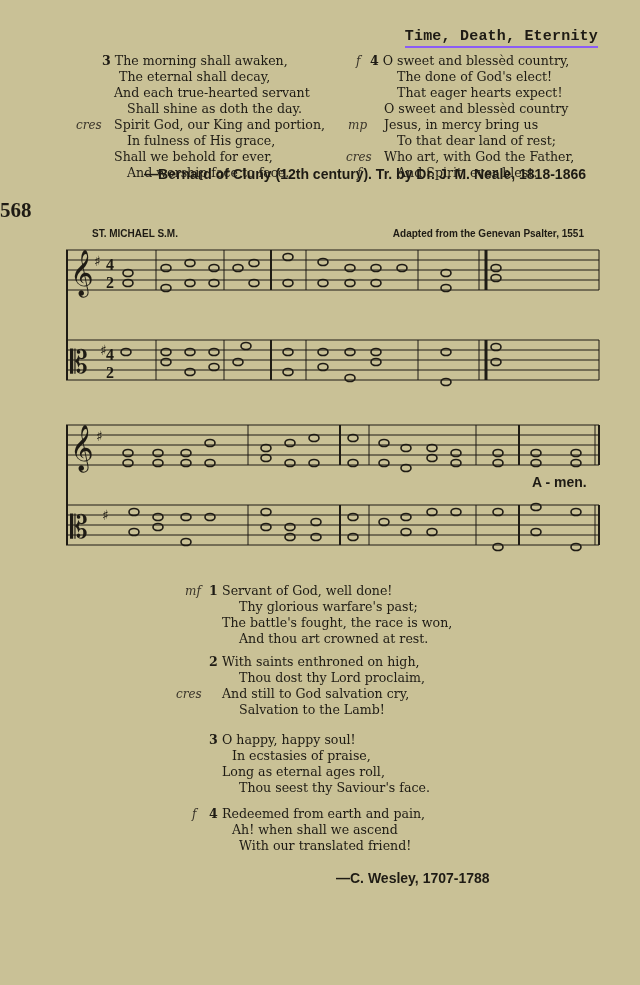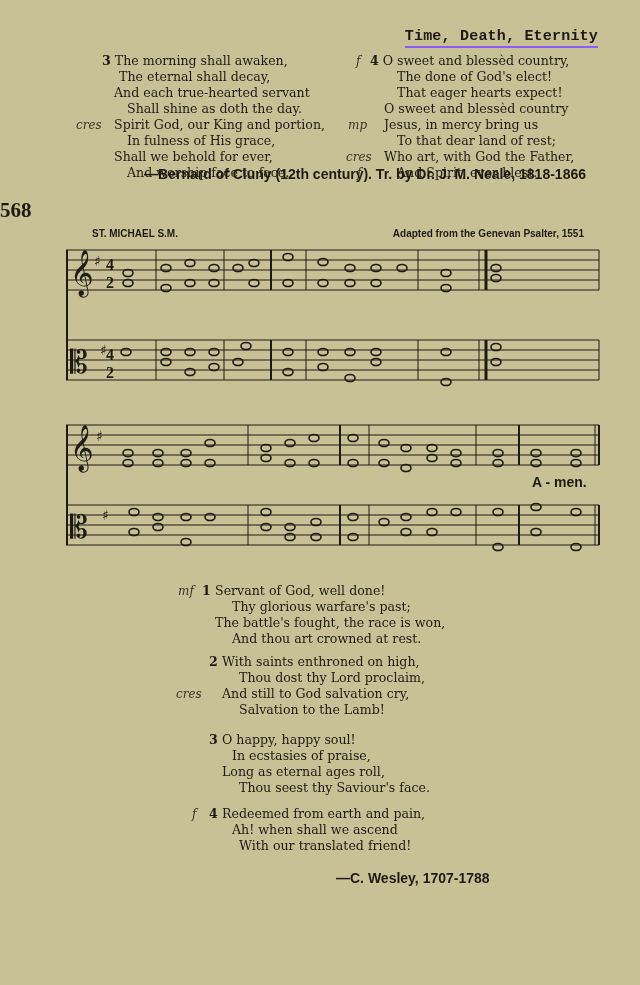--- a/index.html
+++ b/index.html
@@ -240,21 +240,21 @@
         <ellipse cx="287" cy="132" rx="5" ry="3.5"></ellipse>
         <ellipse cx="340" cy="127" rx="5" ry="3.5"></ellipse>
         <ellipse cx="366" cy="127" rx="5" ry="3.5"></ellipse>
         <ellipse cx="432" cy="142" rx="5" ry="3.5"></ellipse>
         <ellipse cx="470" cy="127" rx="5" ry="3.5"></ellipse>
         <ellipse cx="510" cy="142" rx="5" ry="3.5"></ellipse>
     </g>
   </svg>
   <div class="amen">A - men.</div>
 
-  <div class="verse-block" style="left:215px; top:583px;">
+  <div class="verse-block" style="left:222px; top:583px;">
     <div class="line"><span class="dyn" style="left:-37px">mf</span><span class="num" style="position:absolute;left:-13px">1</span><span>Servant of God, well done!</span></div>
     <div class="line ind">Thy glorious warfare's past;</div>
     <div class="line">The battle's fought, the race is won,</div>
     <div class="line ind">And thou art crowned at rest.</div>
   </div>
 
   <div class="verse-block" style="left:222px; top:654px;">
     <div class="line"><span class="num" style="position:absolute;left:-13px">2</span><span>With saints enthroned on high,</span></div>
     <div class="line ind">Thou dost thy Lord proclaim,</div>
     <div class="line"><span class="dyn" style="left:-46px">cres</span><span>And still to God salvation cry,</span></div>

